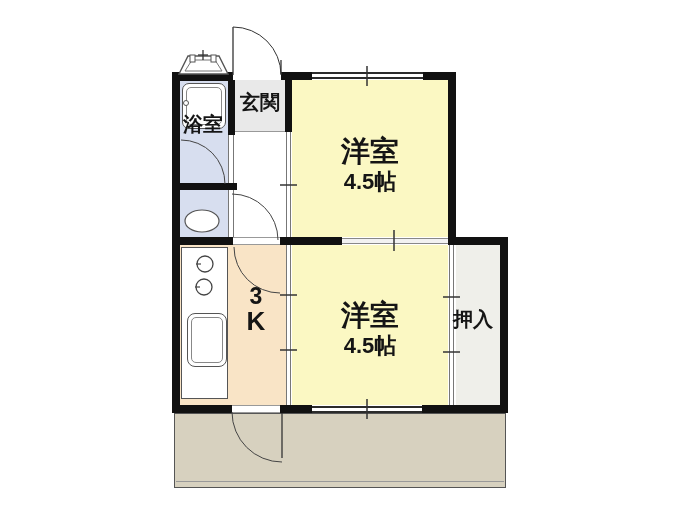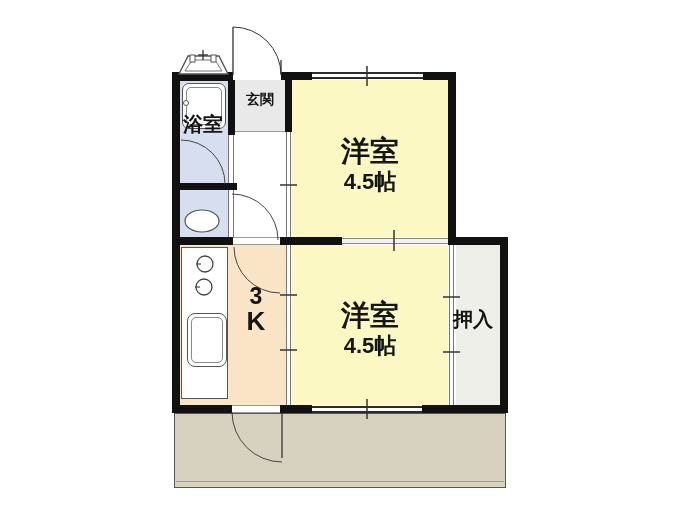--- a/index.html
+++ b/index.html
@@ -103,21 +103,21 @@
 
     <ellipse cx="202" cy="221" rx="17" ry="11" fill="#fff" stroke="#555" stroke-width="1.2"></ellipse>
 
     <circle cx="205" cy="264" r="8" fill="#fff" stroke="#444" stroke-width="1.3"></circle>
     <line x1="196" y1="264" x2="201" y2="264" stroke="#444" stroke-width="1.2"></line>
     <circle cx="204" cy="287" r="8" fill="#fff" stroke="#444" stroke-width="1.3"></circle>
     <line x1="195" y1="287" x2="200" y2="287" stroke="#444" stroke-width="1.2"></line>
   </svg>
 
   <div class="label" style="left:174px;top:114px;width:58px;font-size:20px;">浴室</div>
-  <div class="label" style="left:233px;top:92px;width:54px;font-size:14px;">玄関</div>
+  <div class="label" style="left:233px;top:92px;width:54px;font-size:20px;">玄関</div>
   <div class="label" style="left:292px;top:136px;width:156px;font-size:29px;">洋室</div>
   <div class="label" style="left:292px;top:170px;width:156px;font-size:22px;">4.5帖</div>
   <div class="label" style="left:292px;top:300px;width:156px;font-size:29px;">洋室</div>
   <div class="label" style="left:292px;top:334px;width:156px;font-size:22px;">4.5帖</div>
   <div class="label" style="left:240px;top:284px;width:32px;font-size:23px;">3</div>
   <div class="label" style="left:240px;top:308px;width:32px;font-size:26px;">K</div>
   <div class="label" style="left:446px;top:309px;width:54px;font-size:20px;">押入</div>
 
 </div>
 

